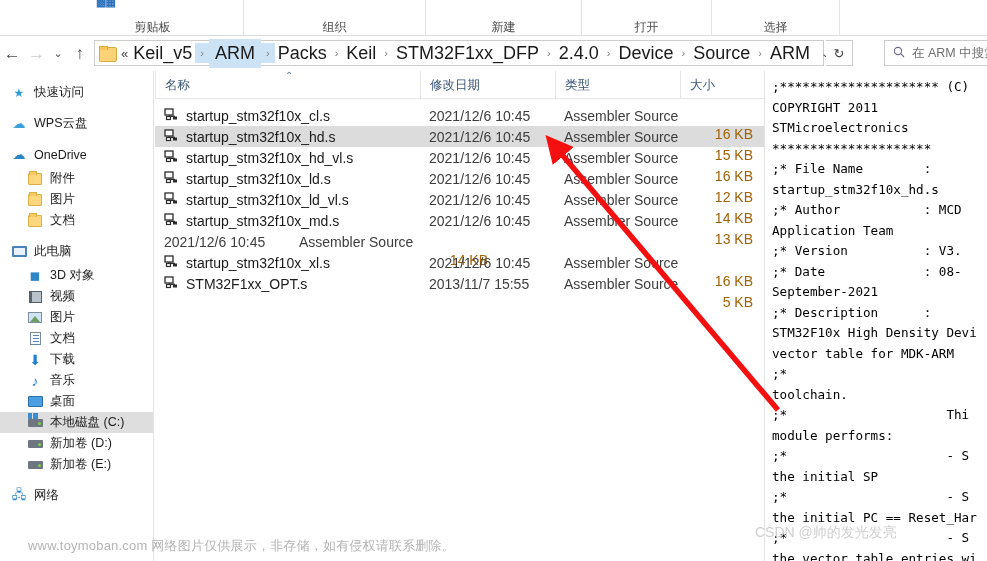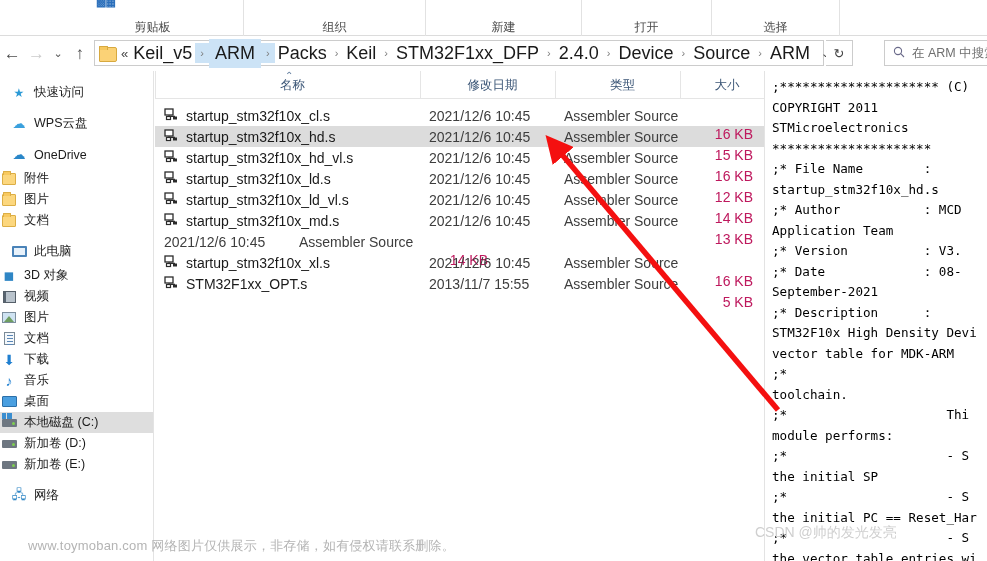--- a/index.html
+++ b/index.html
@@ -179,21 +179,21 @@
   }
   .navitem.selected { background: #dedede; }
   .navitem .ico {
     width: 18px; height: 16px;
     margin-right: 6px;
     flex: 0 0 auto;
     position: relative;
     display: flex; align-items: center; justify-content: center;
   }
   .lvl0 { padding-left: 10px; }
-  .lvl1 { }
+  .lvl1 { padding-left: 26px; }
 
   
   .ic-folder {
     width: 14px; height: 12px;
     background: #fcd77e;
     border: 1px solid #dcae45;
     border-radius: 1px;
     position: relative;
   }
   .ic-folder::after{
@@ -281,21 +281,20 @@
     align-items: center;
   }
   .colhdr .ch {
     font-size: 12.5px;
     color: #3a5576;
     padding-left: 9px;
     height: 28px;
     line-height: 28px;
     border-left: 1px solid #e5e5e5;
     white-space: nowrap;
-    text-align: center;
   }
   .colhdr .ch:first-child { border-left: none; }
   .sortcaret {
     position: absolute;
     left: 130px; top: 0px;
     font-size: 10px;
     color: #5d7a9c;
     line-height: 10px;
   }
   .col-name { width: 265px; }
@@ -317,21 +316,21 @@
     overflow: hidden;
   }
   .cell.name {
     width: 265px;
     display: flex; align-items: center;
     padding-left: 9px;
     color: #1a1a1a;
   }
   .cell.date { width: 135px; padding-left: 9px; color: #3d3d3d; }
   .cell.type { width: 125px; padding-left: 9px; color: #3d3d3d; }
-  .cell.size { width: 84px; text-align: right; padding-right: 11px; color: #be185d; margin-top: 36px; }
+  .cell.size { width: 84px; text-align: right; padding-right: 11px; color: #a16207; margin-top: 36px; }
 
   .asm-icon {
     width: 15px; height: 15px;
     margin-right: 7px;
     flex: 0 0 auto;
     position: relative;
   }
 
   
   .preview {

